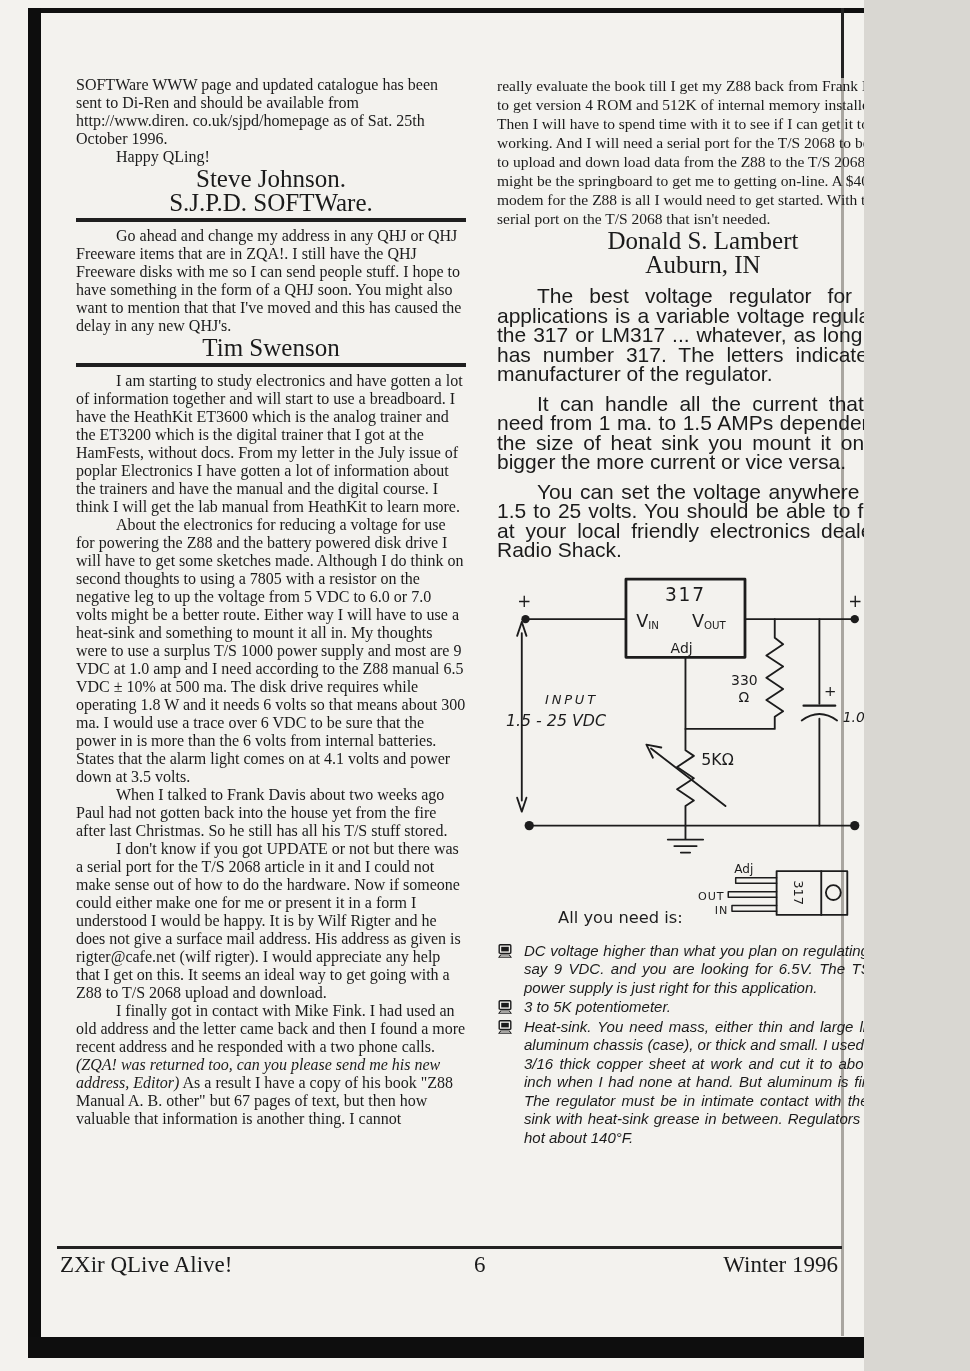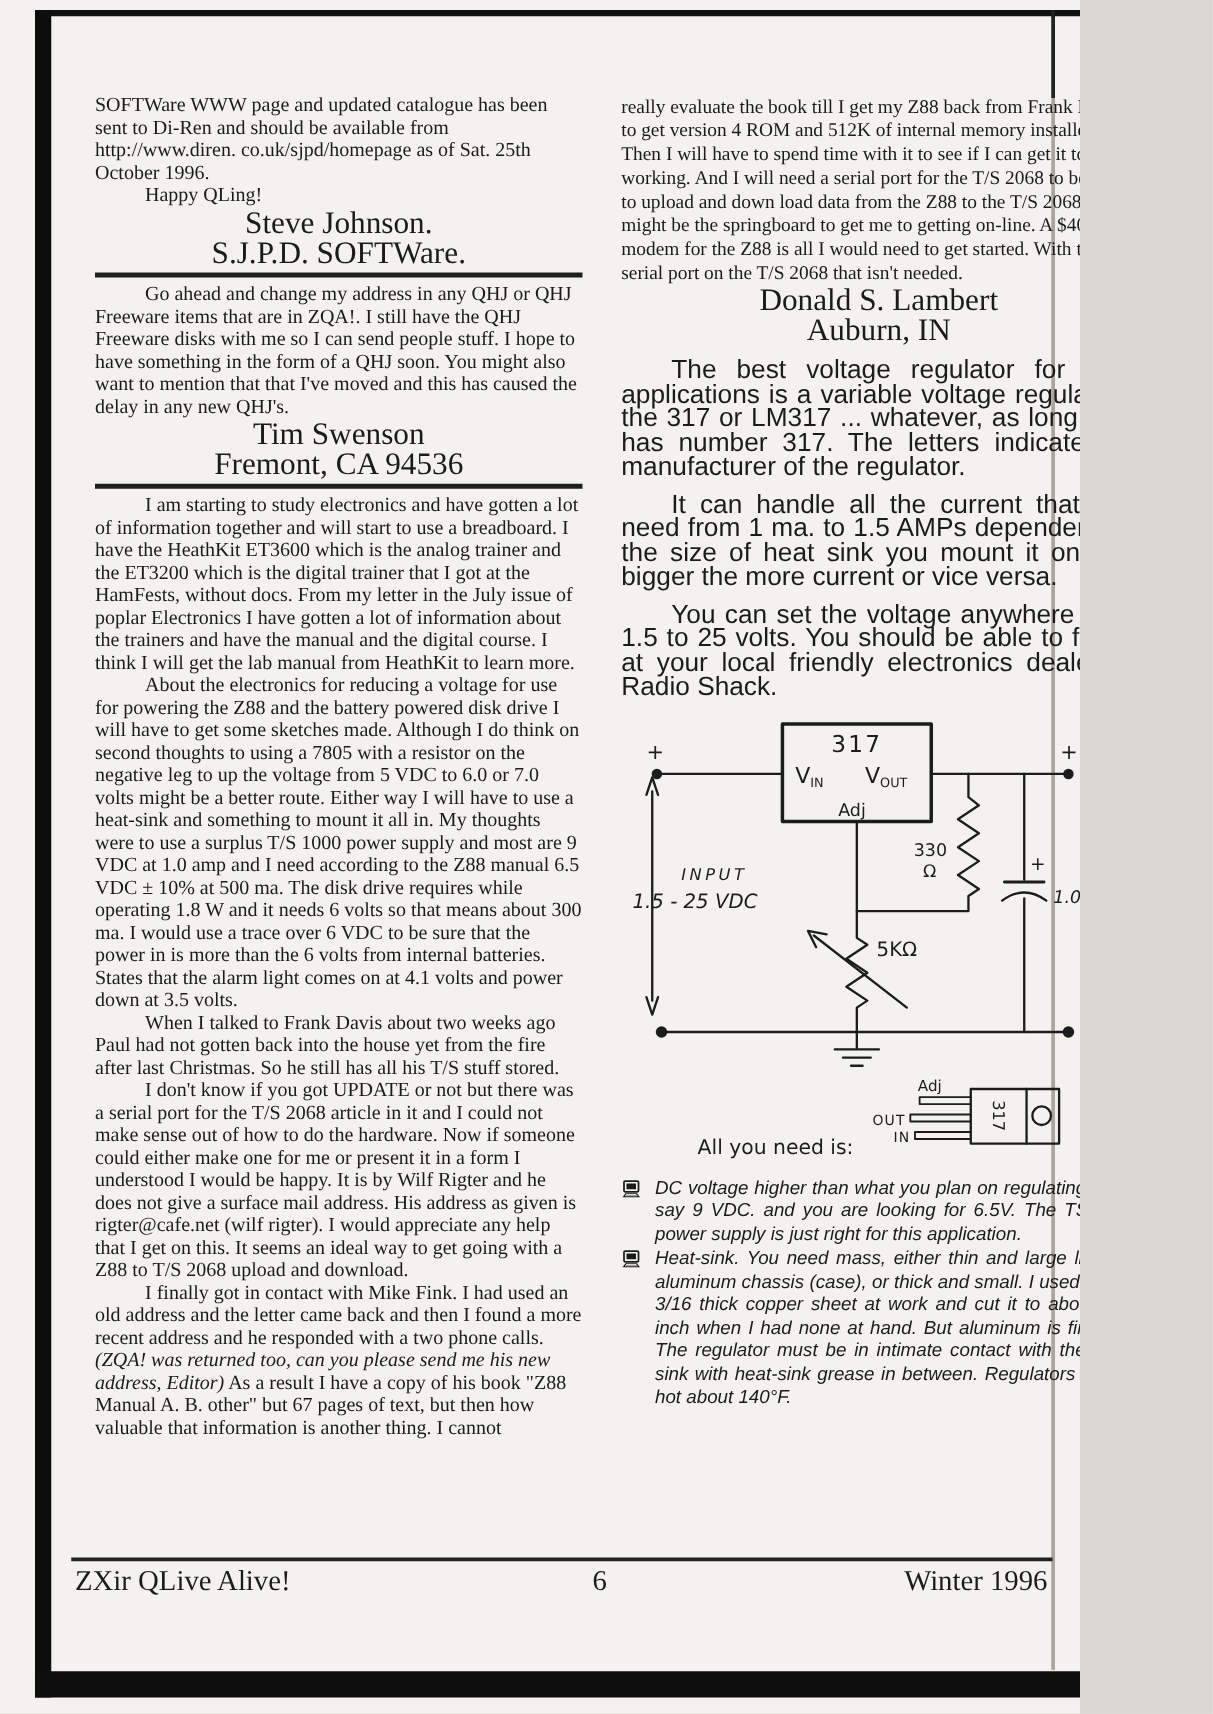--- a/index.html
+++ b/index.html
@@ -44,21 +44,20 @@
   <div class="edge-right"></div>
 
   <div class="col-left">
     <p>SOFTWare WWW page and updated catalogue has been sent to Di-Ren and should be available from http://www.diren. co.uk/sjpd/homepage as of Sat. 25th October 1996.</p>
     <p class="ind">Happy QLing!</p>
     <div class="sig">Steve Johnson.</div>
     <div class="sig">S.J.P.D. SOFTWare.</div>
     <hr class="rule">
     <p class="ind">Go ahead and change my address in any QHJ or QHJ Freeware items that are in ZQA!.  I still have the QHJ Freeware disks with me so I can send people stuff.  I hope to have something in the form of a QHJ soon.  You might also want to mention that that I've moved and this has caused the delay in any new QHJ's.</p>
     <div class="sig">Tim Swenson</div>
-    <div class="sig">Fremont, CA 94536</div>
     <hr class="rule">
     <p class="ind">I am starting to study electronics and have gotten a lot of information together and will start to use a breadboard. I have the HeathKit ET3600 which is the analog trainer and the ET3200 which is the digital trainer that I got at the HamFests, without docs.  From my letter in the July issue of poplar Electronics I have gotten a lot of information about the trainers and have the manual and the digital course.  I think I will get the lab manual from HeathKit to learn more.</p>
     <p class="ind">About the electronics for reducing a voltage for use for powering the Z88 and the battery powered disk drive I will have to get some sketches made. Although I do think on second thoughts to using a 7805 with a resistor on the negative leg to up the voltage from 5 VDC to 6.0 or 7.0 volts might be a better route. Either way I will have to use a heat-sink and something to mount it all in. My thoughts were to use a surplus T/S 1000 power supply and most are 9 VDC at 1.0 amp and I need according to the Z88 manual 6.5 VDC ± 10% at 500 ma. The disk drive requires while operating 1.8 W and it needs 6 volts so that means about 300 ma. I would use a trace over 6 VDC to be sure that the power in is more than the 6 volts from internal batteries. States that the alarm light comes on at 4.1 volts and power down at 3.5 volts.</p>
     <p class="ind">When I talked to Frank Davis about two weeks ago Paul had not gotten back into the house yet from the fire after last Christmas. So he still has all his T/S stuff stored.</p>
     <p class="ind">I don't know if you got UPDATE or not but there was a serial port for the T/S 2068 article in it and I could not make sense out of how to do the hardware. Now if someone could either make one for me or present it in a form I understood I would be happy. It is by Wilf Rigter and he does not give a surface mail address. His address as given is rigter@cafe.net (wilf rigter). I would appreciate any help that I get on this. It seems an ideal way to get going with a Z88 to T/S 2068 upload and download.</p>
     <p class="ind">
       <span>I finally got in contact with Mike Fink. I had used an old address and the letter came back and then I found a more recent address and he responded with a two phone calls. </span><em>(ZQA! was returned too, can you please send me his new address, Editor)</em><span> As a result I have a copy of his book "Z88 Manual A. B. other" but 67 pages of text, but then how valuable that information is another thing. I cannot</span>
     </p>
   </div>
 
@@ -141,20 +140,31 @@
       </li>
       <li>
         <span class="b-icon">
           <svg width="16" height="15" viewBox="0 0 16 15">
               <rect x="2.2" y="0.8" width="11.6" height="8.6" rx="1" fill="none" stroke="#1b1b1b" stroke-width="1.4"></rect>
               <rect x="4.2" y="2.8" width="7.6" height="4.6" fill="#1b1b1b"></rect>
               <path d="M1,13.8 H15 L12.6,10.6 H3.4 Z" fill="#1b1b1b"></path>
               <path d="M3,12.6 H13 M3.8,11.6 H12.2" stroke="#f3f2ee" stroke-width="0.7"></path>
             </svg>
         </span>
+        <span>3 to 5K potentiometer.</span>
+      </li>
+      <li>
+        <span class="b-icon">
+          <svg width="16" height="15" viewBox="0 0 16 15">
+              <rect x="2.2" y="0.8" width="11.6" height="8.6" rx="1" fill="none" stroke="#1b1b1b" stroke-width="1.4"></rect>
+              <rect x="4.2" y="2.8" width="7.6" height="4.6" fill="#1b1b1b"></rect>
+              <path d="M1,13.8 H15 L12.6,10.6 H3.4 Z" fill="#1b1b1b"></path>
+              <path d="M3,12.6 H13 M3.8,11.6 H12.2" stroke="#f3f2ee" stroke-width="0.7"></path>
+            </svg>
+        </span>
         <span>Heat-sink. You need mass, either thin and large like the aluminum chassis (case), or thick and small.  I used to use 3/16 thick copper sheet at work and cut it to about 2X3 inch when I had none at hand.  But aluminum is fine too. The regulator must be in intimate contact with the heat-sink with heat-sink grease in between. Regulators do run hot about 140°F.</span>
       </li>
     </ul>
   </div>
 
   <div class="footer-rule"></div>
   <div class="footer">
     <span>ZXir QLive Alive!</span>
     <span class="fc">6</span>
     <span class="fr">Winter 1996</span>

